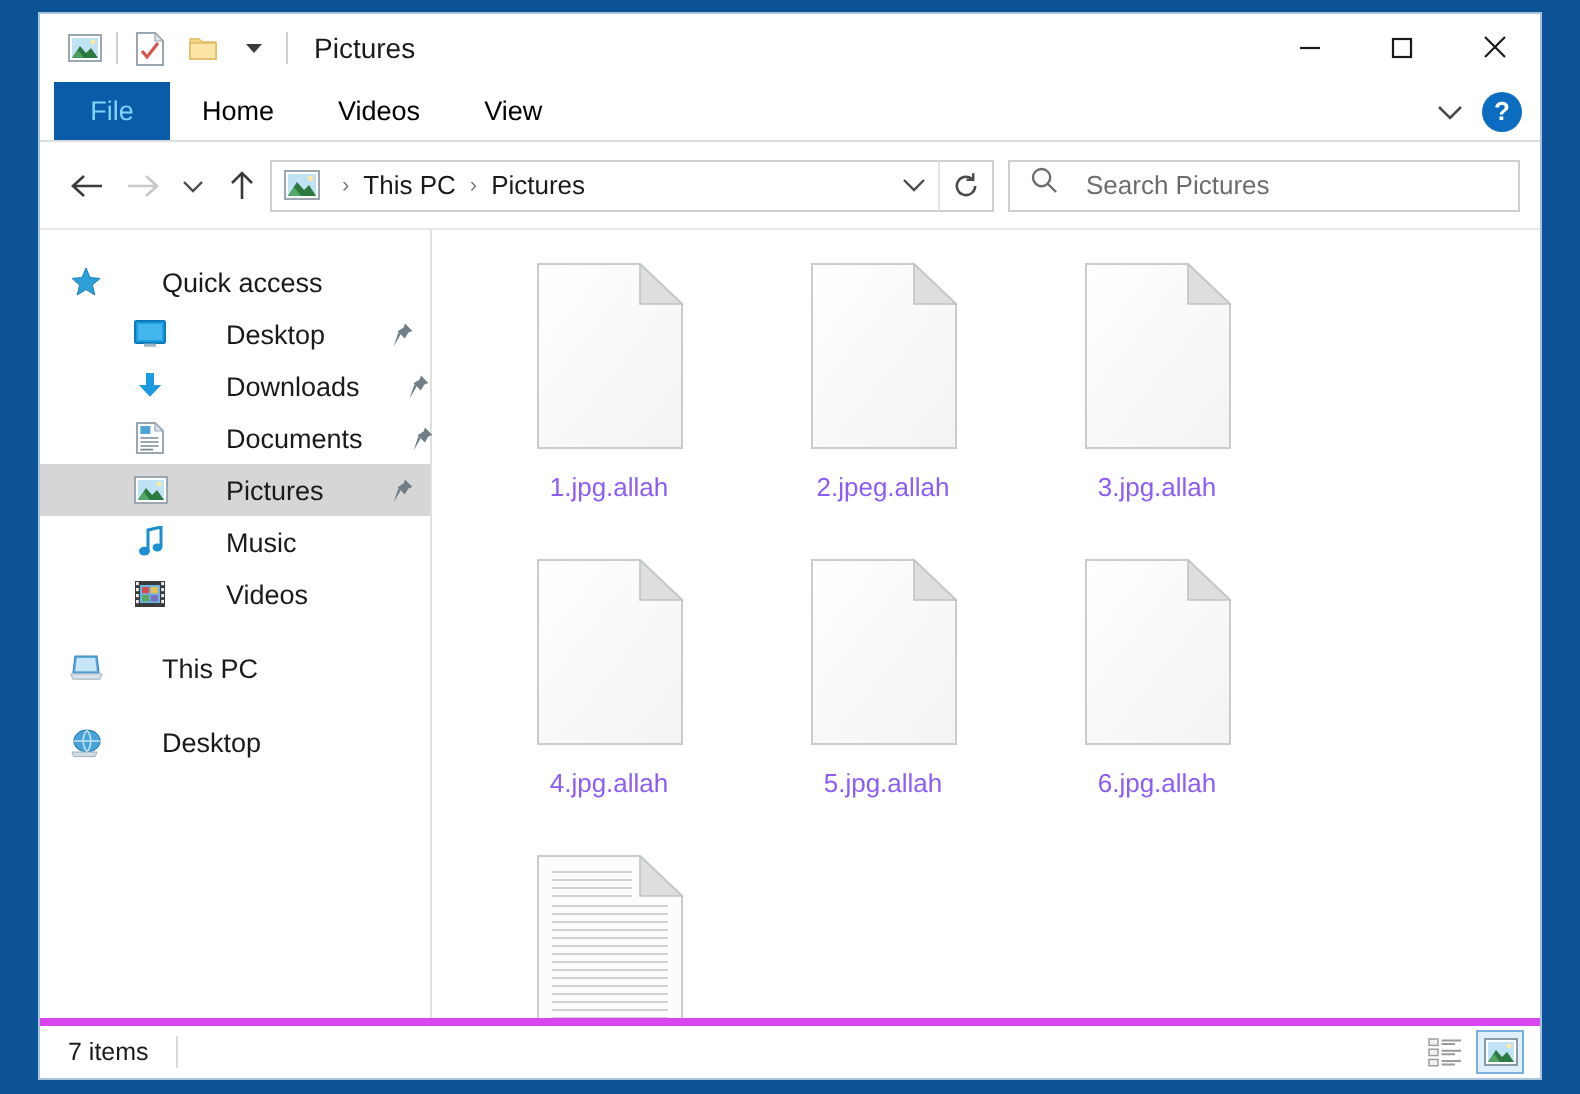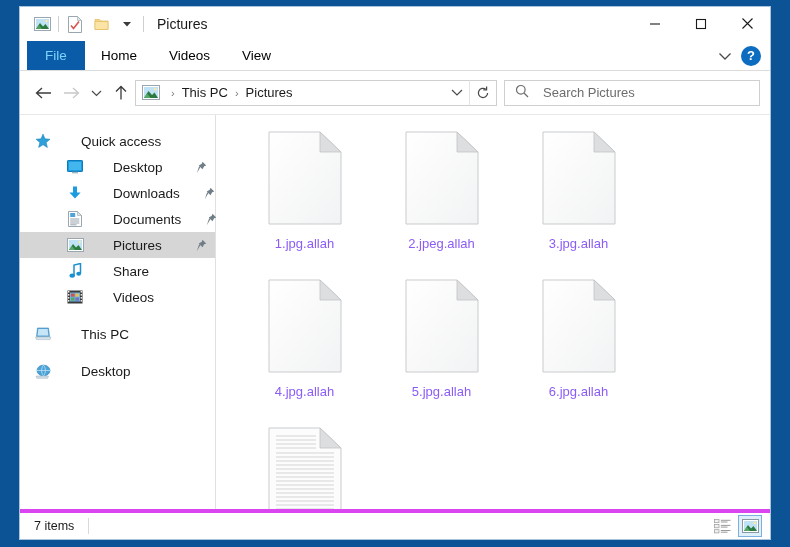--- a/index.html
+++ b/index.html
@@ -606,21 +606,21 @@
       </div>
 
       <div class="nav-item indent-1">
         <span class="ni-icon">
           <svg width="13" height="16" viewBox="0 0 13 16">
             <path d="M5 12.5 V2 L11.5 0.5 V10.5" fill="none" stroke="#1b8fd0" stroke-width="1.5"></path>
             <ellipse cx="3.2" cy="12.6" rx="2.7" ry="2.2" fill="#1b8fd0"></ellipse>
             <ellipse cx="9.7" cy="10.7" rx="2.4" ry="2" fill="#1b8fd0"></ellipse>
           </svg>
         </span>
-        <span class="ni-label">Share</span>
+        <span class="ni-label">Music</span>
         <span class="ni-pin"></span>
       </div>
 
       <div class="nav-item indent-1">
         <span class="ni-icon">
           <svg width="16" height="14" viewBox="0 0 16 14">
             <rect x="0.5" y="0.5" width="15" height="13" fill="#3a3a3a"></rect>
             <rect x="3" y="2.5" width="10" height="9" fill="#6ab4e8"></rect>
             <rect x="4" y="3.5" width="3.6" height="3.2" fill="#d4504f"></rect>
             <rect x="8.4" y="3.5" width="3.6" height="3.2" fill="#e3c050"></rect>

